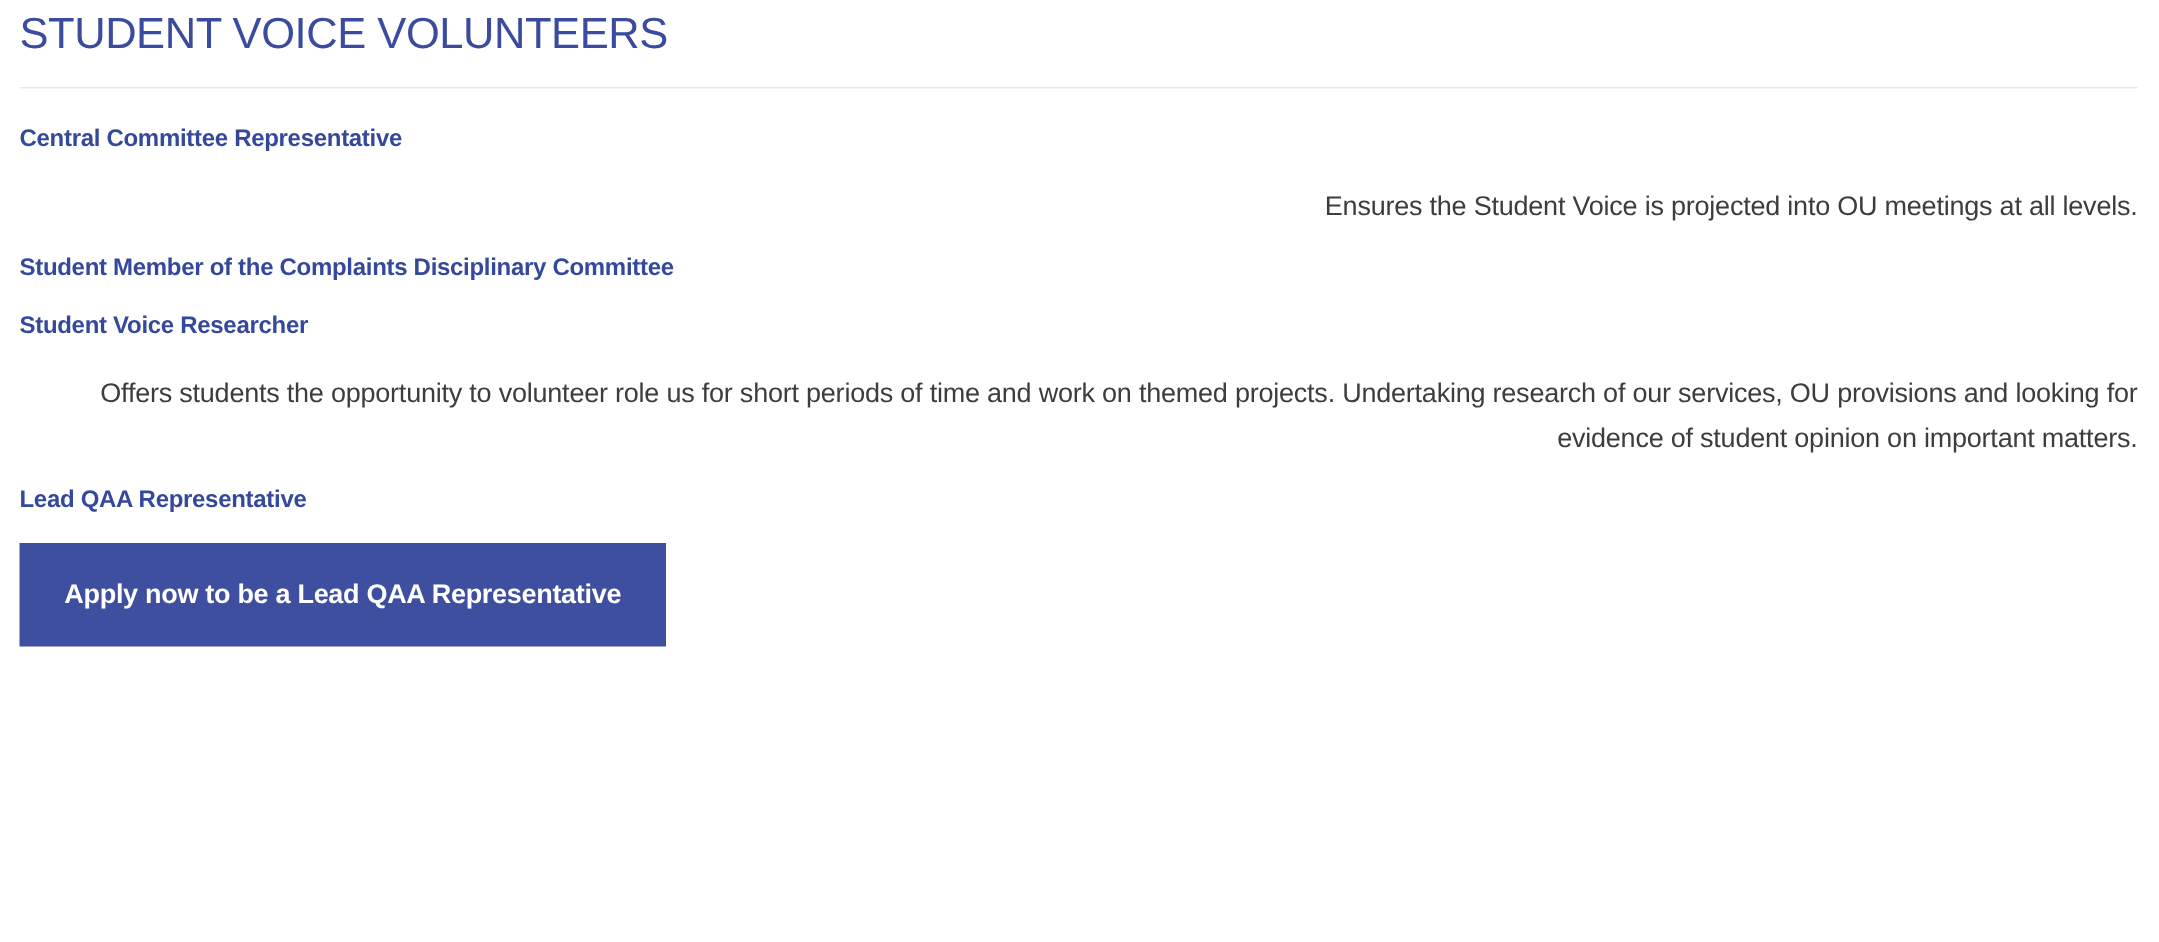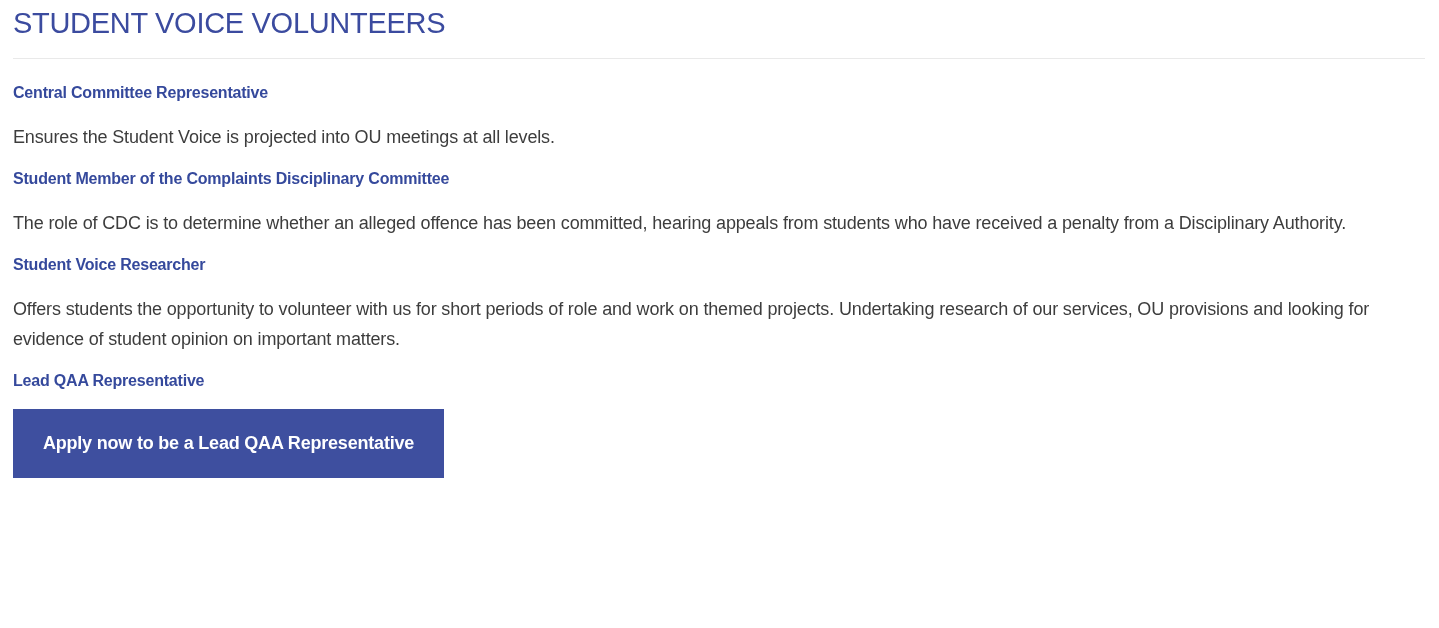--- a/index.html
+++ b/index.html
@@ -44,20 +44,21 @@
     letter-spacing: -0.2px;
     color: var(--heading);
   }
   .section:first-of-type .role-heading { margin-top: 22px; }
   .role-description {
     margin: 17px 0 0 0;
     font-size: 18px;
     line-height: 30px;
     letter-spacing: -0.15px;
     color: var(--text);
+    text-align: right;
   }
   .apply-button {
     display: inline-flex;
     align-items: center;
     justify-content: center;
     margin-top: 16px;
     height: 69px;
     padding: 10px 26px;
     min-width: 431px;
     background: var(--button-bg);
@@ -80,26 +81,25 @@
 
   <div class="rule"></div>
 
   <section class="section">
     <h2 class="role-heading">Central Committee Representative</h2>
     <p class="role-description">Ensures the Student Voice is projected into OU meetings at all levels.</p>
   </section>
 
   <section class="section">
     <h2 class="role-heading">Student Member of the Complaints Disciplinary Committee</h2>
-    <p class="role-description">The role of CDC is to determine whether an alleged offence has been committed, hearing appeals from students who have received a penalty from a Disciplinary Authority.</p>
   </section>
 
   <section class="section">
     <h2 class="role-heading">Student Voice Researcher</h2>
-    <p class="role-description">Offers students the opportunity to volunteer with us for short periods of role and work on themed projects. Undertaking research of our services, OU provisions and looking for evidence of student opinion on important matters.</p>
+    <p class="role-description">Offers students the opportunity to volunteer role us for short periods of time and work on themed projects. Undertaking research of our services, OU provisions and looking for evidence of student opinion on important matters.</p>
   </section>
 
 
   <section class="section">
     <h2 class="role-heading">Lead QAA Representative</h2>
   </section>
 
   <button class="apply-button">Apply now to be a Lead QAA Representative</button>
 
 </div>

